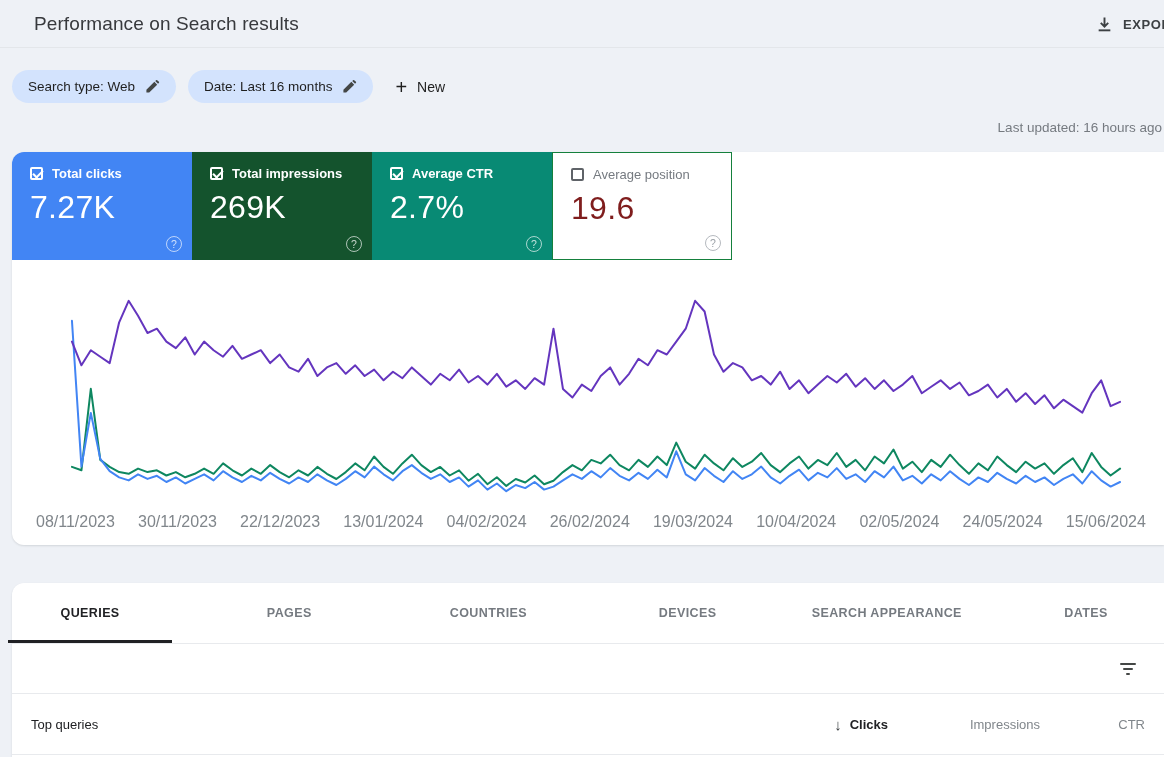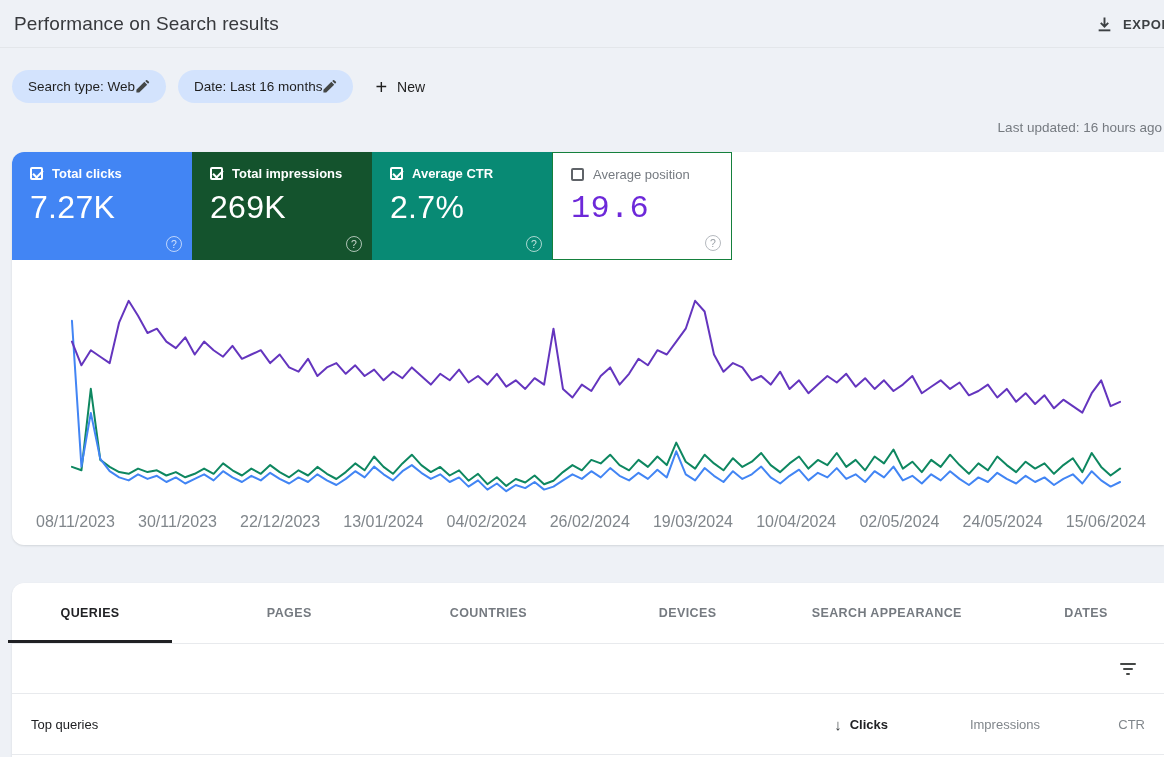--- a/index.html
+++ b/index.html
@@ -1,43 +1,43 @@
 <!DOCTYPE html>
 <html><head>
 <meta charset="utf-8">
 <style>
   * { margin:0; padding:0; box-sizing:border-box; }
   html,body { width:1164px; height:757px; overflow:hidden; }
   body { font-family:"Liberation Sans", sans-serif; background:#eef1f6; color:#202124; position:relative; }
 
   
-  .top-header { height:48px; display:flex; align-items:center; padding:0 14px; border-bottom:1px solid #e3e6ea; position:relative; }
+  .top-header { height:48px; display:flex; align-items:center; padding:0 34px; border-bottom:1px solid #e3e6ea; position:relative; }
   .page-title { font-size:19px; color:#37393d; font-weight:400; letter-spacing:.1px; }
   .export-btn { position:absolute; right:-16px; top:0; height:48px; display:flex; align-items:center; gap:10px; cursor:pointer; }
   .export-btn .lbl { font-size:13px; font-weight:700; color:#3c4043; letter-spacing:.6px; }
 
   
   .toolbar { display:flex; align-items:center; padding:22px 12px 0 12px; position:relative; }
-  .chip { display:inline-flex; align-items:center; background:#d3e3fd; border-radius:17px; height:33px; padding:0 16px; font-size:13.5px; color:#1f1f1f; margin-right:12px; cursor:pointer; }
+  .chip { display:inline-flex; align-items:center; gap:10px; background:#d3e3fd; border-radius:17px; height:33px; padding:0 16px; font-size:13.5px; color:#1f1f1f; margin-right:12px; cursor:pointer; }
   .new-btn { display:inline-flex; align-items:center; gap:10px; margin-left:10px; cursor:pointer; font-size:14px; color:#1f1f1f; }
   .plus { font-size:20px; font-weight:400; color:#1f1f1f; line-height:1; }
   .last-updated { position:absolute; right:2px; top:28px; font-size:13.5px; color:#757a80;margin-top:44px; }
 
   
   .chart-panel { margin:49px 0 0 12px; width:1152px; height:393px; background:#fff; border-radius:12px 0 0 12px; box-shadow:0 1px 2px rgba(60,64,67,.15); position:relative; }
   .cards-row { display:flex; }
   .metric-card { width:180px; height:108px; padding:14px 12px 14px 18px; position:relative; cursor:pointer; }
   .metric-card:first-child { border-radius:12px 0 0 0; }
   .metric-card .top { display:flex; align-items:center; gap:9px; }
   .metric-card .label { font-size:13px; font-weight:700; }
   .metric-card .value { font-size:32px; font-weight:400; margin-top:8px; letter-spacing:.3px; }
   .metric-card.on .label, .metric-card.on .value { color:#fff; }
   .metric-card.off { background:#fff; border:1px solid #15803d; }
   .metric-card.off .label { color:#757a80; font-weight:400; }
-  .metric-card.off .value { color:#6d28d9;font-family:Liberation Mono, monospace; }
+  .metric-card.off .value { color:#7f1d1d; }
   .cbx { width:13px; height:13px; border:2px solid #fff; border-radius:2px; position:relative; flex:none; }
   .cbx.checked::after { content:""; position:absolute; left:1px; top:1px; width:8px; height:4px; border-left:2px solid #fff; border-bottom:2px solid #fff; transform:rotate(-45deg); }
   .cbx.un { border-color:#5f6368; }
   .qmark { position:absolute; right:10px; bottom:8px; width:16px; height:16px; border:1.5px solid rgba(255,255,255,.65); border-radius:50%; color:rgba(255,255,255,.75); font-size:10.5px; display:flex; align-items:center; justify-content:center; }
   .metric-card.off .qmark { border-color:#b6babf; color:#9aa0a6; }
 
   .chart-area { margin:23px 14px 0 30px; height:228px; }
   .chart-area svg { width:100%; height:100%; display:block; }
   .x-labels { display:flex; justify-content:space-between; margin:2px 18px 0 24px; font-size:16px; color:#80868b;align-items:center; }
 

